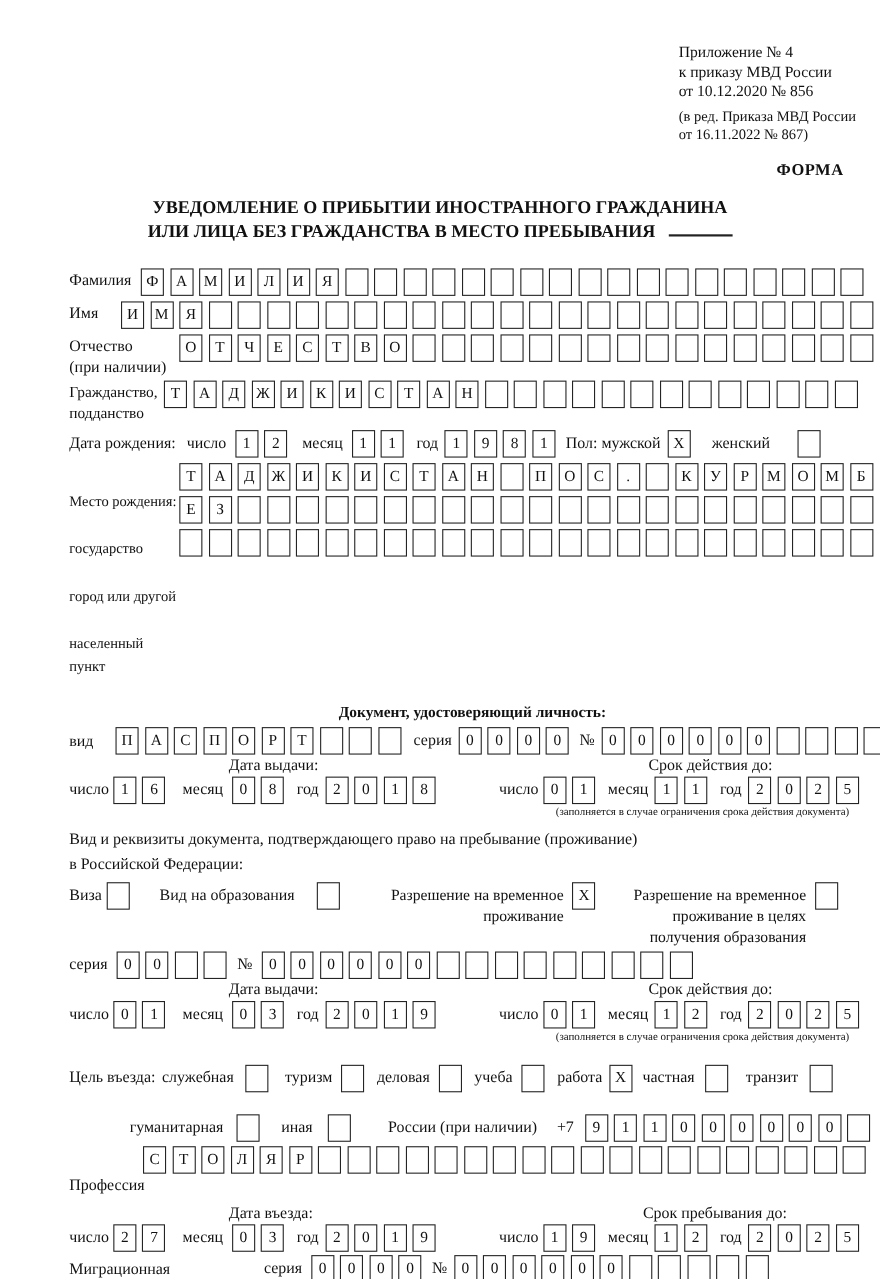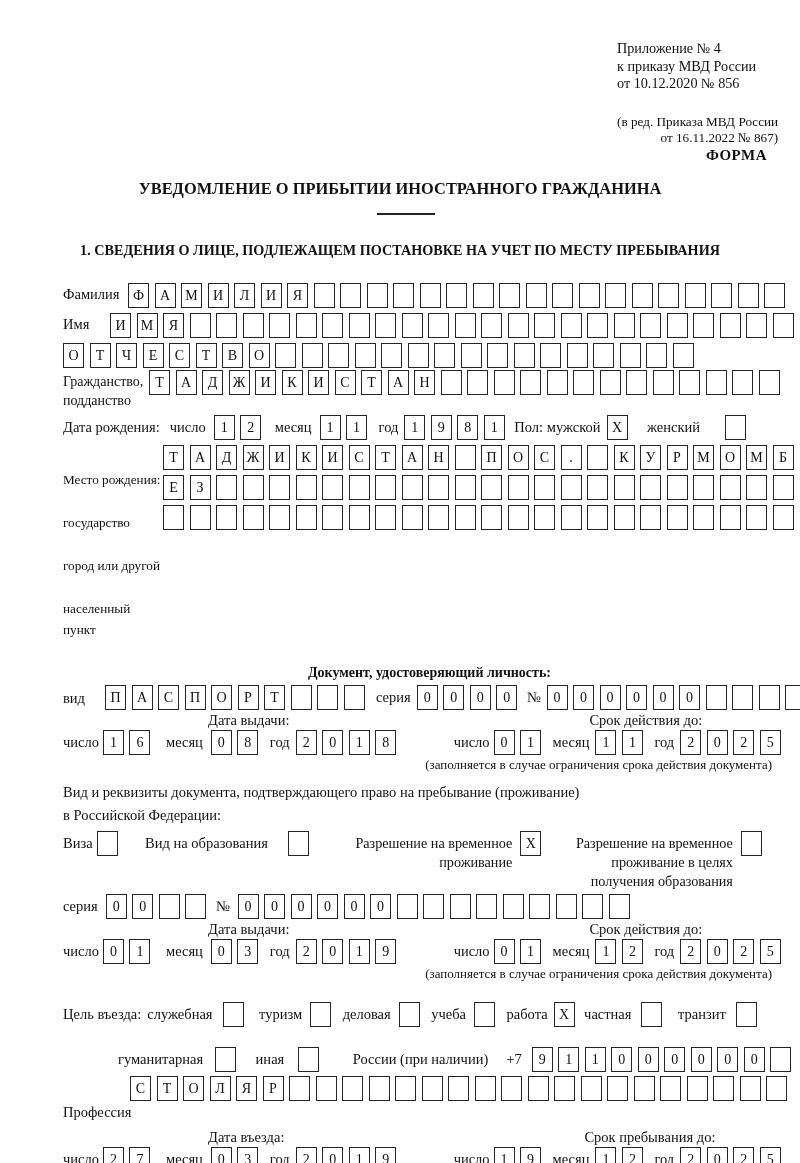--- a/index.html
+++ b/index.html
@@ -1,20 +1,20 @@
 <!DOCTYPE html>
 <html><head>
 <meta charset="utf-8">
 <style>
   html,body{margin:0;padding:0;background:#fff;}
   .page{position:relative;width:800px;height:1163px;background:#fff;overflow:hidden;
         font-family:"Liberation Serif","DejaVu Serif",serif;color:#111;}
   
   .hdr{position:absolute;left:617px;top:40px;font-size:14.2px;line-height:17.5px;}
-  .hdr .rev{font-size:13.2px;line-height:16.5px;margin-top:21px;text-align:right;}
+  .hdr .rev{font-size:13.2px;line-height:16.5px;margin-top:5px;}
   .forma{position:absolute;top:147px;right:33px;font-weight:bold;font-size:15px;letter-spacing:.5px;}
   
   .title{padding-top:178px;text-align:center;font-weight:bold;font-size:16.4px;line-height:21px;}
   .blank{display:inline-block;width:58px;height:13px;border-bottom:2.6px solid #222;margin-left:12px;}
   .sec{margin-top:22px;text-align:center;font-weight:bold;font-size:14.2px;}
   
   .body{padding:24px 4px 0 63px;font-size:14.5px;}
   .frow{display:flex;align-items:flex-start;margin-bottom:5px;}
   .lbl{flex:none;line-height:19px;white-space:pre-line;padding-top:2px;}
   .t{flex:none;padding-top:4px;white-space:pre;}
@@ -22,21 +22,21 @@
   .cell{flex:none;box-sizing:border-box;width:21px;height:25px;border:1.8px solid #242424;
         margin-right:5.5px;display:flex;align-items:center;justify-content:center;
         font-size:14px;background:#fff;}
   .w-surname{width:65px}.w-name{width:47px}.w-pat{width:100px}.w-cit{width:86px;font-size:14px}
   .w-kind{width:42px}.w-prof{width:67px}.w-mig{width:132px}
   .sub{font-size:13.2px;line-height:21.5px;}
   .colrows .cells{margin-bottom:5px;}
   .dochead{text-align:center;font-weight:bold;font-size:14px;margin:2px 0 4px 0;}
   .dhead{display:flex;font-size:14.5px;margin:1px 0 1px 0;}
   .dg{display:flex;align-items:flex-start;}
-  .note{font-size:13px;padding-top:0;}
+  .note{font-size:10px;padding-top:0;}
   .intro{font-size:14.5px;line-height:23px;}
   .opt{flex:none;text-align:right;white-space:pre-line;line-height:19px;padding-top:3px;font-size:14.2px;}
   .optrow{margin-bottom:4px;margin-top:20px;}
   .ml4{margin-left:4px}.ml6{margin-left:6px}.ml8{margin-left:8px}.ml10{margin-left:10px}
   .ml12{margin-left:12px}.ml14{margin-left:14px}.ml18{margin-left:18px}
   .ml20{margin-left:20px}.ml22{margin-left:22px}.ml25{margin-left:25px}.ml28{margin-left:28px}.ml45{margin-left:45px}.ml52{margin-left:52px}.ml55{margin-left:55px}.ml145{margin-left:145px}.ml300{margin-left:300px}
   .mb2{margin-bottom:2px}.mb3{margin-bottom:3px}.mb8{margin-bottom:8px}
   .mla{margin-left:auto;padding-right:24px;}
 </style>
 </head>
@@ -50,24 +50,23 @@
     <div>от 10.12.2020 № 856</div>
     <div class="rev">
       <div>(в ред. Приказа МВД России</div>
       <div>от 16.11.2022 № 867)</div>
     </div>
   </div>
   <div class="forma">ФОРМА</div>
 
   <div class="title">
     <div>УВЕДОМЛЕНИЕ О ПРИБЫТИИ ИНОСТРАННОГО ГРАЖДАНИНА</div>
-    <div><span class="blank"></span></div>
+    <div><span>ИЛИ ЛИЦА БЕЗ ГРАЖДАНСТВА В МЕСТО ПРЕБЫВАНИЯ</span><span class="blank"></span></div>
   </div>
 
-  <div class="sec">1. СВЕДЕНИЯ О ЛИЦЕ, ПОДЛЕЖАЩЕМ ПОСТАНОВКЕ НА УЧЕТ ПО МЕСТУ ПРЕБЫВАНИЯ</div>
 
   <div class="body">
 
     <div class="frow">
       <div class="lbl w-surname">Фамилия</div>
       <div class="cells">
           <span class="cell">Ф</span>
           <span class="cell">А</span>
           <span class="cell">М</span>
           <span class="cell">И</span>
@@ -121,20 +120,22 @@
           <span class="cell"></span>
           <span class="cell"></span>
           <span class="cell"></span>
           <span class="cell"></span>
           <span class="cell"></span>
           <span class="cell"></span>
         </div>
     </div>
 
     <div class="frow" style="margin-bottom:2px;">
+      <div class="lbl w-pat">Отчество
+(при наличии)</div>
       <div class="cells">
           <span class="cell">О</span>
           <span class="cell">Т</span>
           <span class="cell">Ч</span>
           <span class="cell">Е</span>
           <span class="cell">С</span>
           <span class="cell">Т</span>
           <span class="cell">В</span>
           <span class="cell">О</span>
           <span class="cell"></span>

